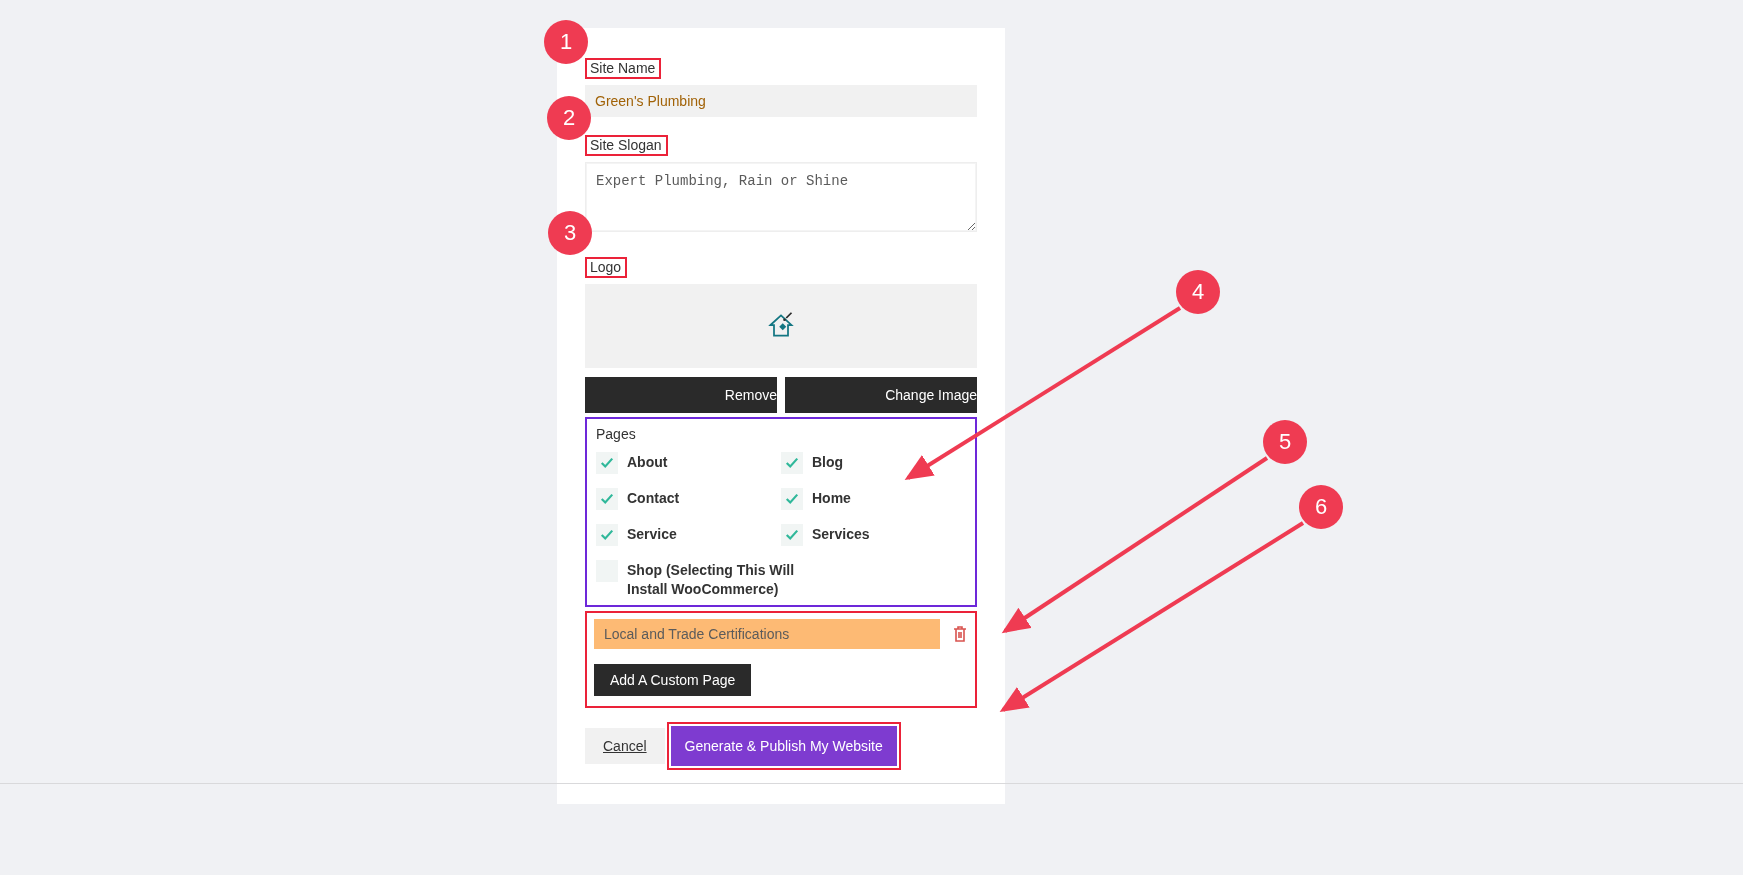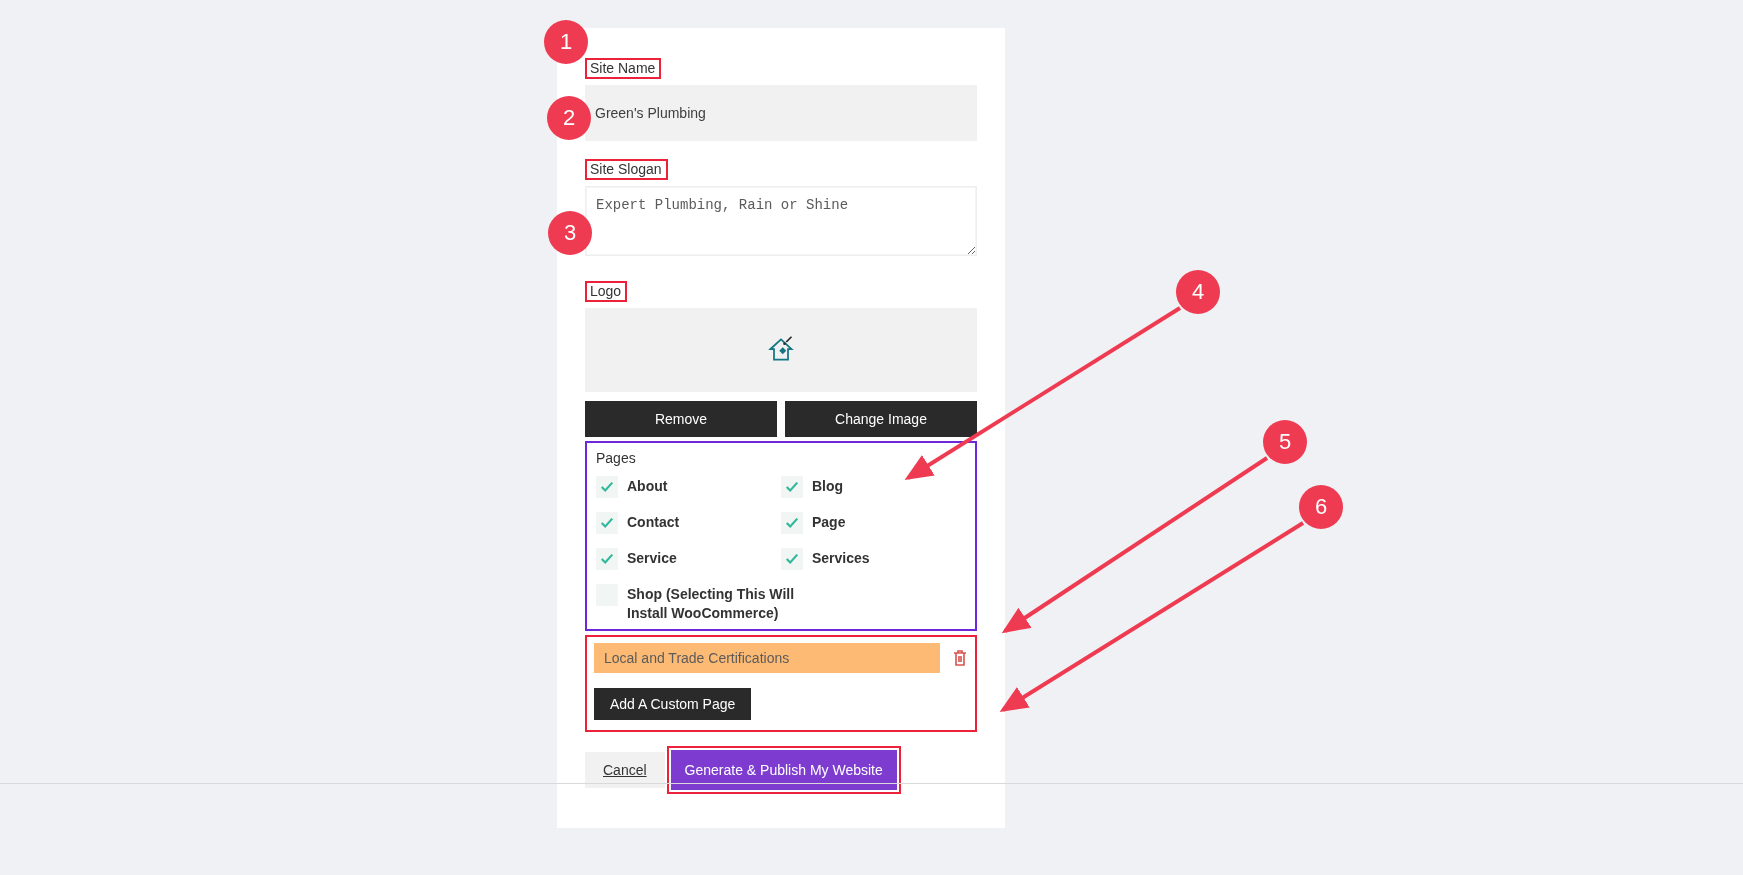--- a/index.html
+++ b/index.html
@@ -40,23 +40,23 @@
     border: 2px solid #eb2239;
     padding: 0px 4px 1px 3px;
     border-radius: 0;
   }
 
   .text-input {
     width: 100%;
     box-sizing: border-box;
     background: #f1f1f1;
     border: none;
-    padding: 20px 10px;
-    font-size: 14px;
-    color: #404040;
+    padding: 8px 10px;
+    font-size: 14px;
+    color: #a16207;
     font-family: inherit;
   }
   .text-area {
     width: 100%;
     box-sizing: border-box;
     background: #fff;
     border: 1px solid #eee;
     padding: 10px;
     font-size: 14px;
     color: #5b5b5b;
@@ -78,21 +78,21 @@
 
   .btn-row {
     display: flex;
     gap: 8px;
     margin-top: 9px;
   }
   .btn-dark {
     flex: 1;
     background: #2a2a2a;
     color: #fff;
-    text-align: center;
+    text-align: right;
     padding: 10px 0;
     font-size: 14px;
     font-weight: 500;
     cursor: pointer;
     border: none;
   }
 
   .section-pages {
     border: 2px solid #6d28d9;
     padding: 7px 9px 6px 9px;
@@ -311,21 +311,21 @@
               </svg>
           </span>
           <span class="page-label">Contact</span>
         </div>
         <div class="page-item">
           <span class="checkbox">
             <svg viewBox="0 0 16 16">
                 <path d="M2 8 L6 12 L14 3" fill="none" stroke="#2fb89a" stroke-width="2.5"></path>
               </svg>
           </span>
-          <span class="page-label">Page</span>
+          <span class="page-label">Home</span>
         </div>
         <div class="page-item">
           <span class="checkbox">
             <svg viewBox="0 0 16 16">
                 <path d="M2 8 L6 12 L14 3" fill="none" stroke="#2fb89a" stroke-width="2.5"></path>
               </svg>
           </span>
           <span class="page-label">Service</span>
         </div>
         <div class="page-item">

